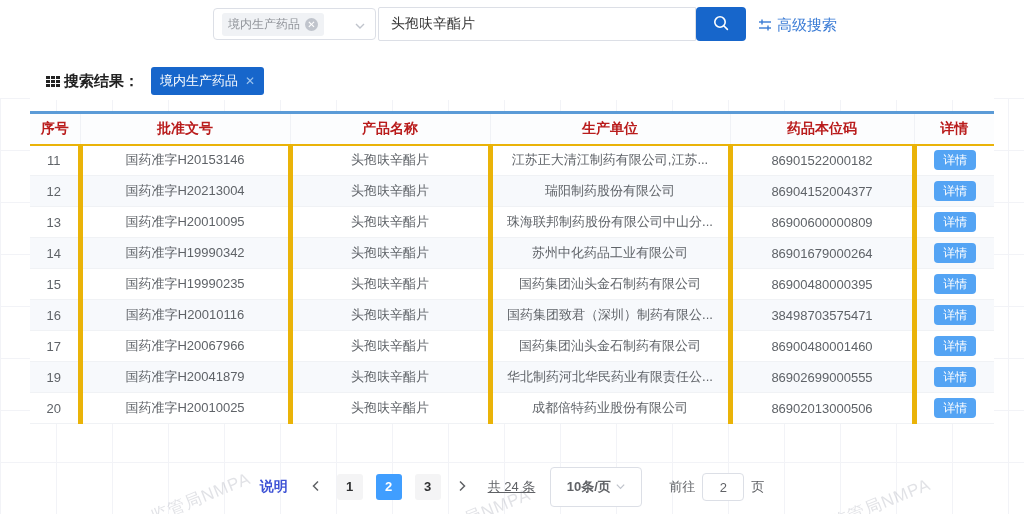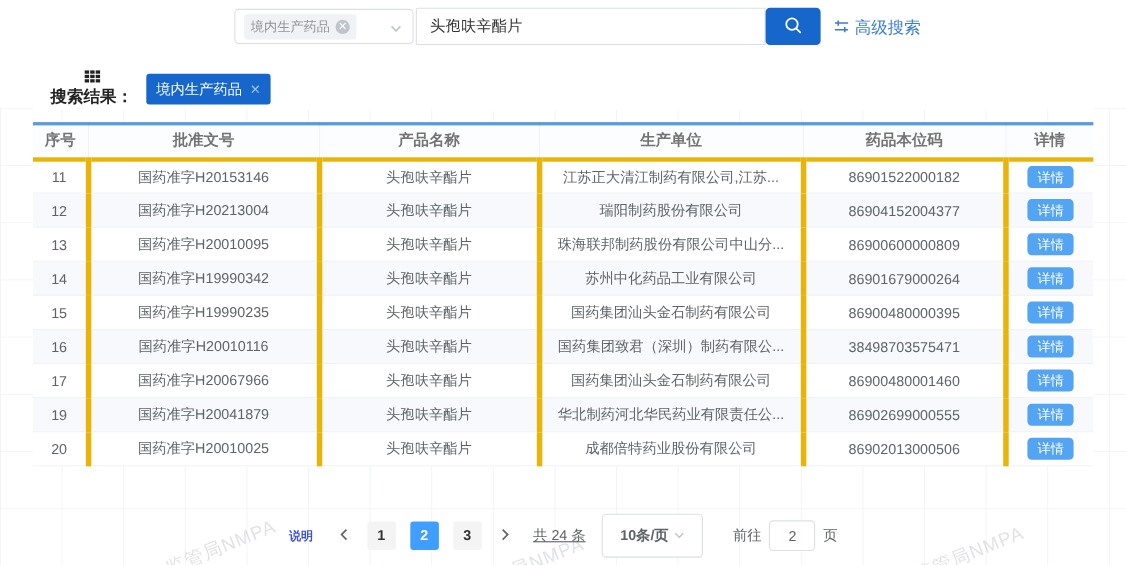--- a/index.html
+++ b/index.html
@@ -59,21 +59,21 @@
     position:absolute; left:545px; top:9px; color:#3a7bd5; font-size:15px;
     display:flex; align-items:flex-end; gap:5px; cursor:pointer; text-decoration:none;
     white-space:nowrap;
   }
 
   
   .results-card {
     position:absolute; left:30px; top:62px; width:964px; height:38px;
     background:#fff; display:flex; align-items:center; padding:0 16px; gap:12px;
   }
-  .results-label { display:flex; align-items:center; gap:4px; font-size:15px; font-weight:bold; color:#222;flex-direction:column; }
+  .results-label { display:flex; align-items:center; gap:4px; font-size:15px; font-weight:bold; color:#222; }
   .grid-icon { display:grid; grid-template-columns:repeat(3,4px); grid-auto-rows:3px; gap:1px; }
   .grid-icon i { background:#222; display:block; }
   .filter-tag {
     background:#1766cb; color:#fff; font-size:13px; border-radius:3px;
     padding:5px 9px; display:flex; align-items:center; gap:7px; cursor:default;
   }
   .filter-tag .tag-x { color:#9cc3ee; font-size:12px; cursor:pointer; }
 
   
   .results-table {
@@ -81,22 +81,22 @@
     border-collapse:collapse; table-layout:fixed; background:#fff;
     border-top:3px solid #5b9bd7; font-size:13px;
   }
   .results-table col.c-no   { width:50px; }
   .results-table col.c-appr { width:210px; }
   .results-table col.c-prod { width:200px; }
   .results-table col.c-manu { width:240px; }
   .results-table col.c-code { width:184px; }
   .results-table col.c-det  { width:80px; }
   .results-table th {
-    height:32px; font-size:14px; font-weight:bold; color:#737373;
-    background:#fcfdfe; border-bottom:4px solid #eab308; border-right:1px solid #f0f2f6;
+    height:32px; font-size:14px; font-weight:bold; color:#b91c1c;
+    background:#fcfdfe; border-bottom:2px solid #eab308; border-right:1px solid #f0f2f6;
     text-align:center; white-space:nowrap;
   }
   .results-table th:last-child, .results-table td:last-child { border-right:none; }
   .results-table td {
     height:31px; color:#5f6368; text-align:center;
     border-bottom:1px solid #f0f2f5; border-right:5px solid #eab308;
     white-space:nowrap; overflow:hidden; text-overflow:ellipsis; padding:0 4px;
   }
   .results-table tr:nth-child(even) td { background:#f7f9fc; }
   .detail-btn {
@@ -104,21 +104,21 @@
     font-size:12px; padding:4px 9px; cursor:pointer; line-height:1;
     font-family:"Liberation Sans","DejaVu Sans",sans-serif;
   }
 
   
   .pagination {
     position:absolute; left:30px; top:473px; width:964px; height:28px;
     display:flex; align-items:center; justify-content:center; gap:7px;
     font-size:13px; color:#606266;
   }
-  .note-link { color:#3d52d5; font-weight:bold; font-size:11px; margin-right:10px; cursor:pointer; }
+  .note-link { color:#3d52d5; font-weight:bold; font-size:14px; margin-right:10px; cursor:pointer; }
   .page-arrow {
     width:22px; height:24px; display:flex; align-items:center; justify-content:center;
     color:#606266; cursor:pointer; font-size:13px; background:transparent; border:none;
   }
   .page-num {
     min-width:26px; height:26px; line-height:26px; text-align:center;
     background:#f4f4f5; color:#303133; border-radius:3px; cursor:pointer;
     font-weight:bold; border:none; font-size:13px; margin:0 3px;
     font-family:"Liberation Sans","DejaVu Sans",sans-serif;
   }

